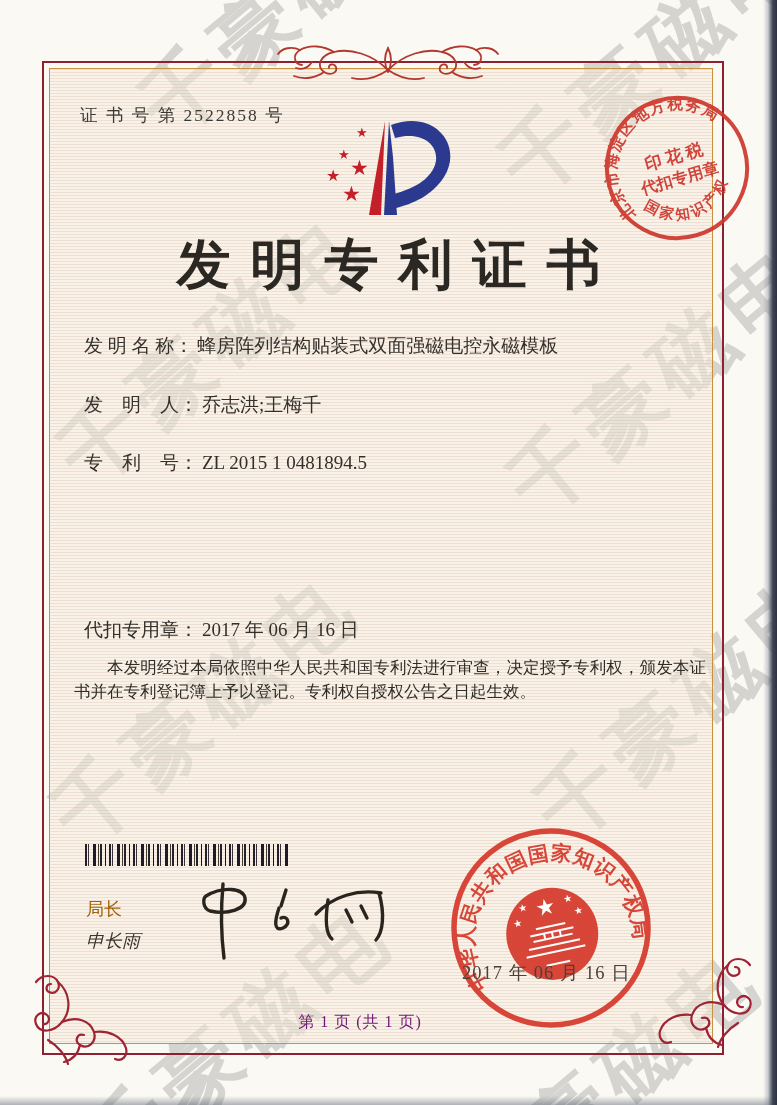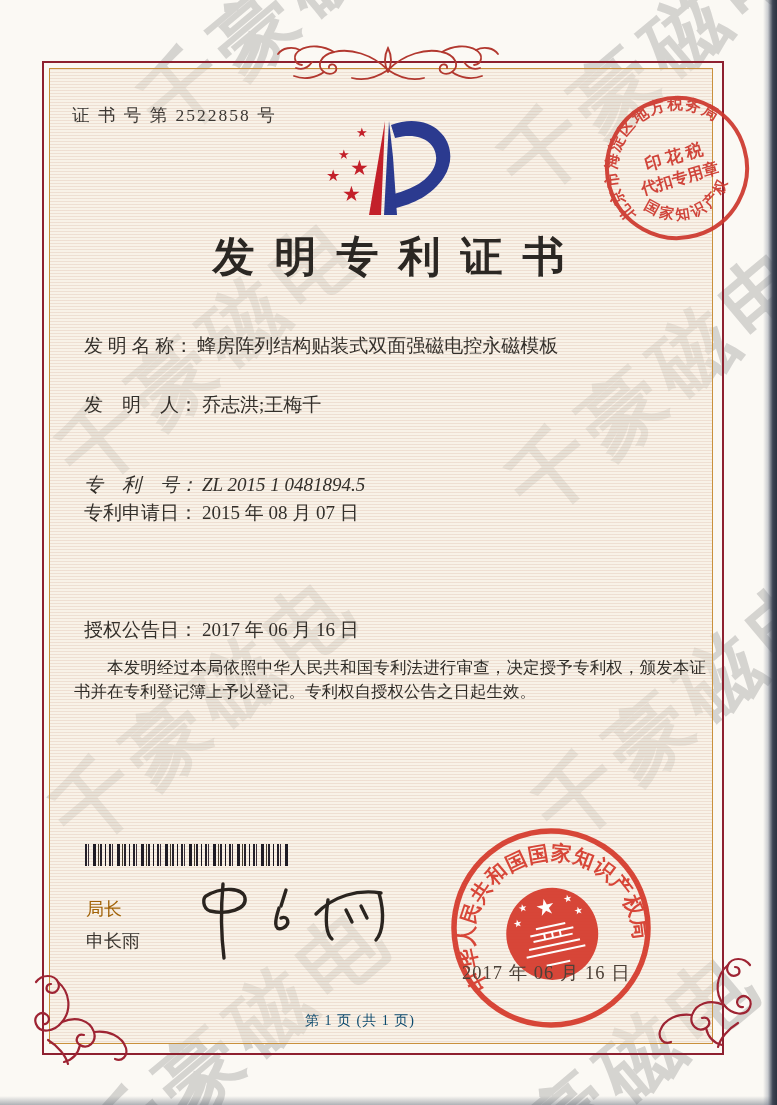--- a/index.html
+++ b/index.html
@@ -19,24 +19,24 @@
       border:2.5px solid #8e2130;z-index:2;}
   .frame-inner{position:absolute;left:49px;top:68px;width:662px;height:974px;
       border:1px solid #c9913d;z-index:2;
       background-color:rgba(246,236,222,0.55);
       background-image:repeating-linear-gradient(180deg,
         rgba(199,146,122,0.20) 0px, rgba(199,146,122,0.20) 1px,
         rgba(255,255,255,0) 1px, rgba(255,255,255,0) 3px);}
   .ornament{position:absolute;z-index:3;}
 
   
-  .cert-no{position:absolute;left:72px;top:103px;font-size:17.5px;
+  .cert-no{position:absolute;left:80px;top:103px;font-size:17.5px;
       letter-spacing:2px;color:#3c3834;z-index:4;}
   .title{position:absolute;left:0;top:229px;width:777px;text-align:center;
-      font-size:42px;font-weight:600;color:#2b2723;letter-spacing:20px;
+      font-size:54px;font-weight:600;color:#2b2723;letter-spacing:20px;
       text-indent:20px;z-index:4;}
   .field-row{position:absolute;left:84px;font-size:19px;color:#332f2a;
       white-space:nowrap;z-index:4;}
   .field-label{display:inline-block;}
   .field-value{display:inline-block;margin-left:4px;}
   .body-text{position:absolute;left:66px;top:648px;width:648px;z-index:4;
       font-size:16.5px;line-height:23.5px;color:#2f2b26;text-align:justify;}
   .body-text p{margin:8px;text-indent:2em;}
 
   
@@ -44,31 +44,31 @@
       background-image:repeating-linear-gradient(90deg,
         #24202a 0px,#24202a 2px, transparent 2px,transparent 3px,
         #3a2f3a 3px,#3a2f3a 4px, transparent 4px,transparent 8px,
         #1e1b24 8px,#1e1b24 11px, transparent 11px,transparent 13px,
         #423a2a 13px,#423a2a 14px, transparent 14px,transparent 15px,
         #26222c 15px,#26222c 17px, transparent 17px,transparent 20px,
         #1a1720 20px,#1a1720 21px, transparent 21px,transparent 24px);}
 
   
   .signer-title{position:absolute;left:86px;top:897px;font-size:18px;color:#a16207;z-index:4;}
-  .signer-name{position:absolute;left:86px;top:929px;font-size:18px;color:#3a352f;z-index:4;}
+  .signer-name{position:absolute;left:86px;top:929px;font-size:18px;color:#3a352f;z-index:4;font-style:italic;}
   .signature{position:absolute;left:193px;top:876px;z-index:5;}
 
   
   .seal-main{position:absolute;left:443px;top:820px;z-index:6;opacity:0.94;}
   .seal-date{position:absolute;left:462px;top:960px;width:200px;z-index:7;
       font-size:18.5px;letter-spacing:1px;color:#4c4138;}
   .tax-stamp{position:absolute;left:601px;top:92px;z-index:6;opacity:0.92;}
 
   .footer{position:absolute;left:260px;top:1012px;width:200px;text-align:center;
-      font-size:14px;color:#0c4a6e;z-index:4;letter-spacing:1px;}
+      font-size:16px;color:#701a75;z-index:4;letter-spacing:1px;}
 
   
   .scan-right{position:absolute;right:0;top:0;bottom:0;width:14px;z-index:9;
       background:linear-gradient(90deg,rgba(90,100,120,0) 0%,
         rgba(110,120,140,0.35) 35%, #3e4554 70%, #2c3240 100%);}
   .scan-bottom{position:absolute;left:0;right:0;bottom:0;height:9px;z-index:8;
       background:linear-gradient(0deg,rgba(80,90,105,0.45),rgba(80,90,105,0));}
 </style>
 </head>
 <body>
@@ -144,28 +144,25 @@
   </svg>
 
   <div class="title">发明专利证书</div>
 
   <div class="field-row" style="top:333px;">
     <span class="field-label">发 明 名 称：</span><span class="field-value">蜂房阵列结构贴装式双面强磁电控永磁模板</span>
   </div>
   <div class="field-row" style="top:392px;">
     <span class="field-label">发　明　人：</span><span class="field-value">乔志洪;王梅千</span>
   </div>
-  <div class="field-row" style="top:472px;font-style:italic;">
+  <div class="field-row" style="top:450px;">
     <span class="field-label">专　利　号：</span><span class="field-value">ZL 2015 1 0481894.5</span>
   </div>
-  <div class="field-row" style="top:500px;">
-    <span class="field-label">专利申请日：</span><span class="field-value">2015 年 08 月 07 日</span>
-  </div>
   <div class="field-row" style="top:617px;">
-    <span class="field-label">授权公告日：</span><span class="field-value">2017 年 06 月 16 日</span>
+    <span class="field-label">代扣专用章：</span><span class="field-value">2017 年 06 月 16 日</span>
   </div>
 
   <div class="body-text">
     <p>本发明经过本局依照中华人民共和国专利法进行审查，决定授予专利权，颁发本证书并在专利登记簿上予以登记。专利权自授权公告之日起生效。</p>
   </div>
 
   <div class="barcode"></div>
 
   <div class="signer-title">局长</div>
   <div class="signer-name">申长雨</div>

